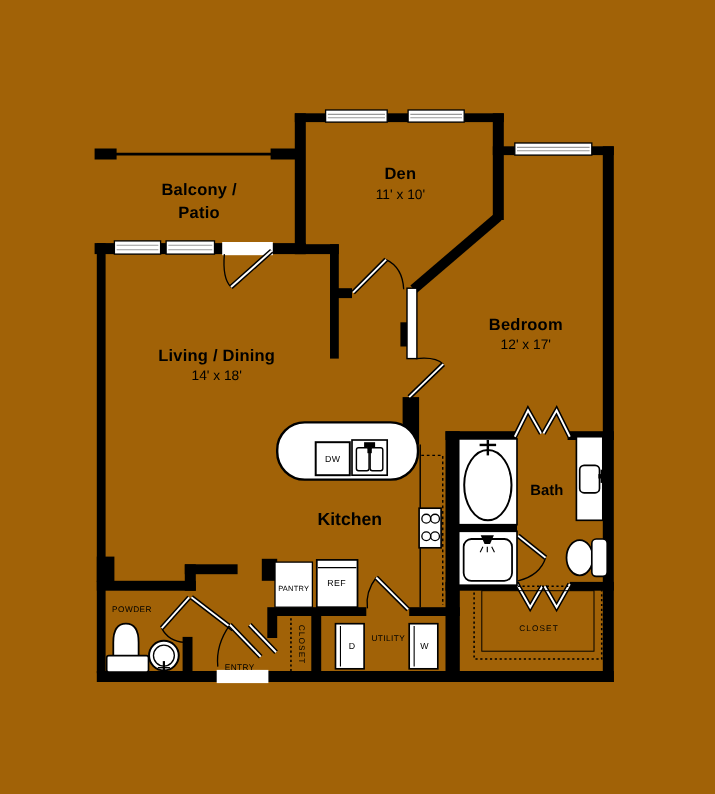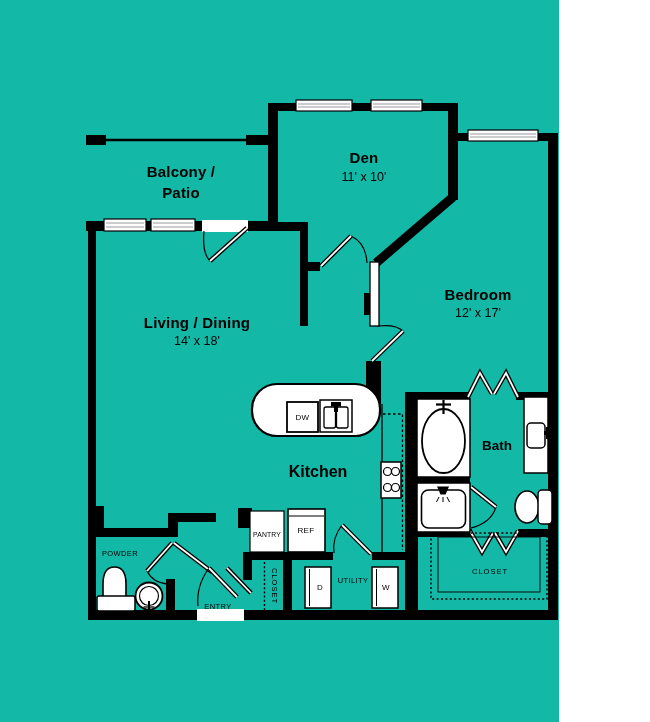--- a/index.html
+++ b/index.html
@@ -1,16 +1,16 @@
 <!DOCTYPE html>
 <html><head>
 <meta charset="utf-8">
 <style>
   html,body{margin:0;padding:0;background:#ffffff;}
-  .stage{position:relative;width:559px;height:722px;background:#14b8a6;overflow:hidden;
+  .stage{position:relative;width:650px;height:722px;background:#a16207;overflow:hidden;
          font-family:"Liberation Sans", sans-serif;}
   svg{position:absolute;left:0;top:0;}
   text{fill:#000;}
   .room-label{font-size:15px;font-weight:bold;letter-spacing:.2px;}
   .room-label-lg{font-size:16px;font-weight:bold;}
   .room-label-md{font-size:13.5px;font-weight:bold;}
   .room-dims{font-size:12.5px;}
   .small-label{font-size:7.5px;letter-spacing:.4px;}
   .tiny-label{font-size:6.8px;letter-spacing:.2px;}
   .appl-label{font-size:8px;letter-spacing:.3px;}

